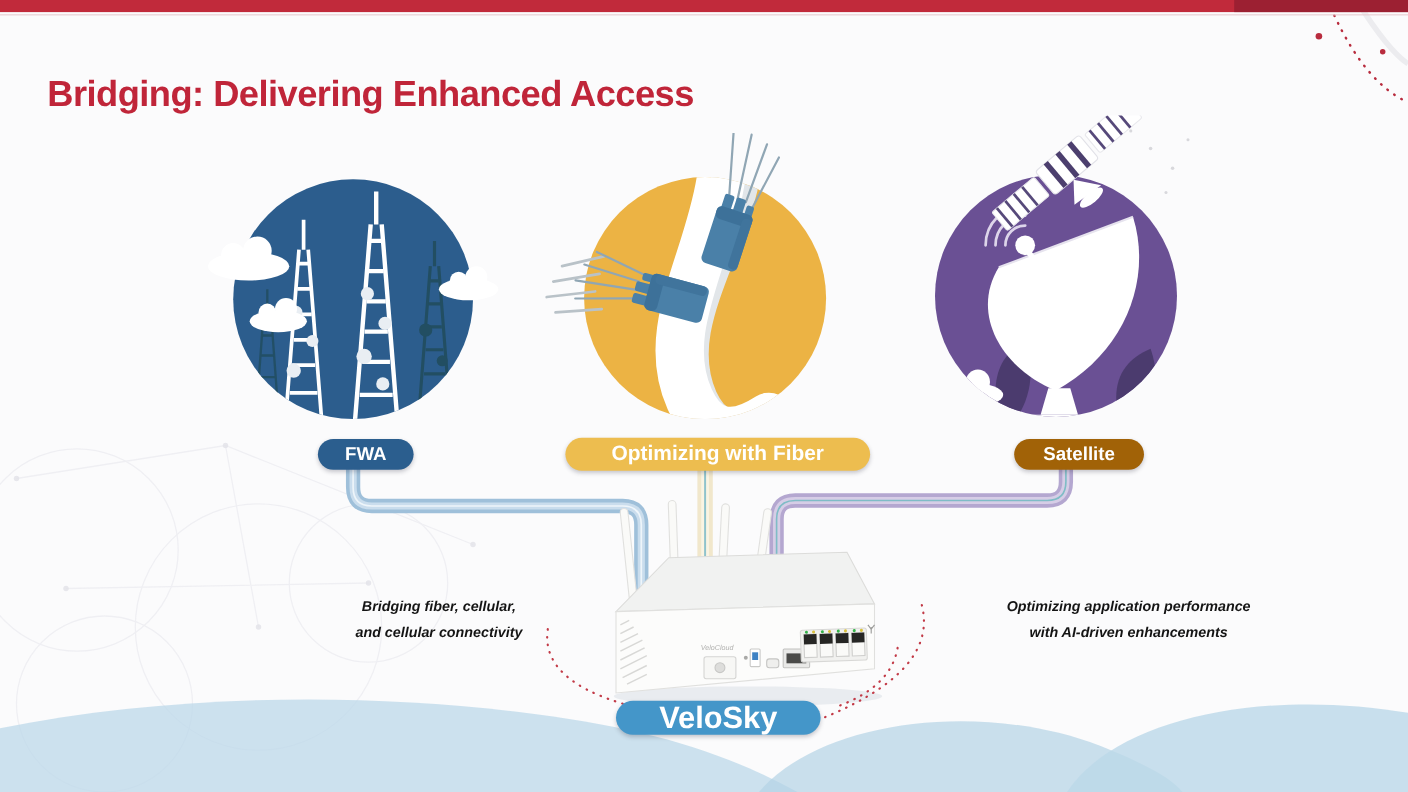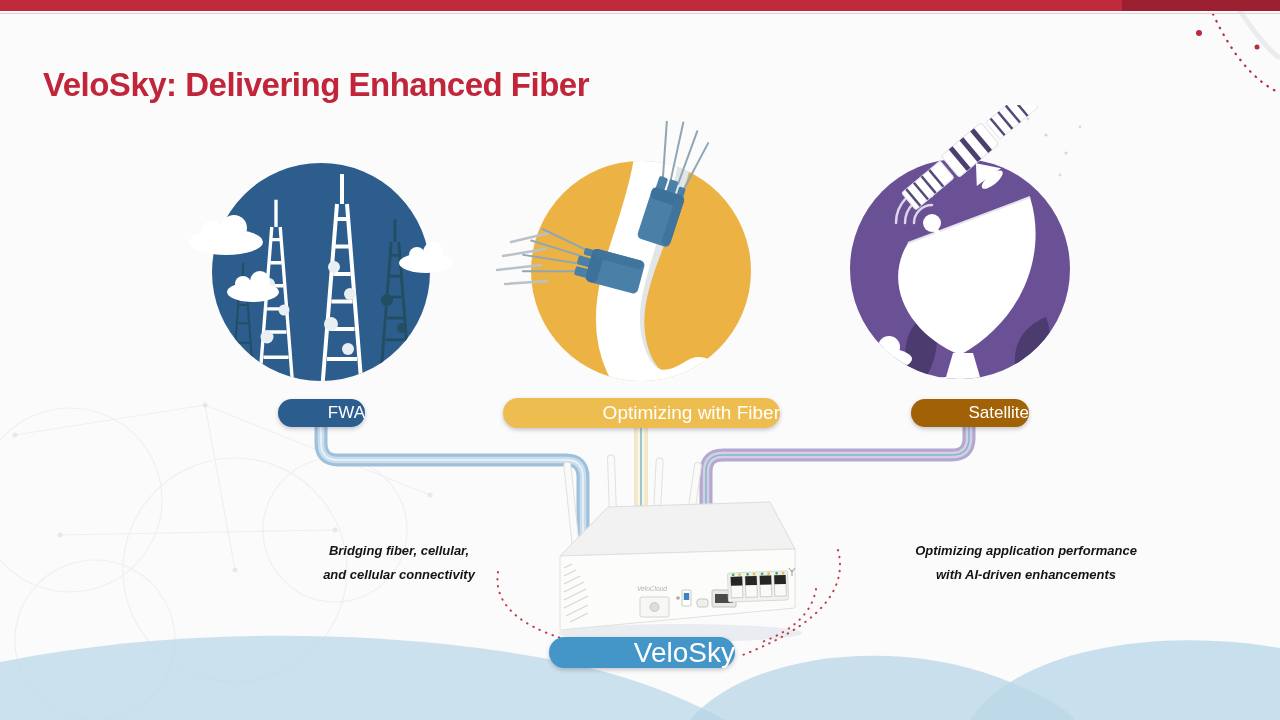--- a/index.html
+++ b/index.html
@@ -6,22 +6,22 @@
   body{width:1280px;height:720px;overflow:hidden;background:#fbfbfc;
        font-family:"Liberation Sans", sans-serif;position:relative;}
   .abs{position:absolute;}
   
   #top-bar{left:0;top:0;width:1280px;height:11px;background:#c12a3b;z-index:7;}
   #top-bar-accent{right:0;top:0;width:158px;height:11px;background:#9c2032;}
   #top-bar-underline{left:0;top:13px;width:1280px;height:1px;background:#e9ccd1;z-index:7;}
   #page-title{left:43px;top:44px;font-size:33px;font-weight:bold;color:#c02539;
               letter-spacing:-0.5px;z-index:7;white-space:nowrap;}
   
-  .pill{display:flex;align-items:center;justify-content:flex-end;color:#fff;font-weight:normal;
-        border-radius:15px;z-index:6;box-shadow:0 2px 4px rgba(40,40,60,.25);white-space:nowrap;}
+  .pill{display:flex;align-items:center;justify-content:center;color:#fff;font-weight:bold;
+        border-radius:15px;z-index:6;box-shadow:0 2px 4px rgba(40,40,60,.25);white-space:nowrap;margin-left:11px;}
   #pill-fwa{left:278px;top:399px;width:87px;height:28px;background:#2b5e8e;font-size:17px;}
   #pill-fiber{left:503px;top:398px;width:277px;height:30px;background:#edbd4f;font-size:19px;}
   #pill-satellite{left:911px;top:399px;width:118px;height:28px;background:#a16207;font-size:17px;}
   #pill-velosky{left:549px;top:637px;width:186px;height:31px;background:#4496c9;font-size:28px;border-radius:16px;}
   
   .caption{font-size:13px;font-weight:bold;font-style:italic;color:#141414;line-height:23.5px;z-index:6;}
   #caption-left{left:243px;top:539px;width:312px;text-align:center;}
   #caption-right{left:861px;top:539px;width:330px;text-align:center;}
   
   #network-pattern{left:0;top:370px;z-index:0;}
@@ -337,21 +337,21 @@
   <path d="M 1233 0 Q 1262 46 1280 58" fill="none" stroke="#ececef" stroke-width="5"></path>
   <path d="M 1213 14 Q 1242 76 1280 93" fill="none" stroke="#b82c3e" stroke-width="2.2" stroke-linecap="round" stroke-dasharray="0.6 7"></path>
   <circle cx="1199" cy="33" r="3" fill="#b82c3e"></circle>
   <circle cx="1257" cy="47" r="2.5" fill="#b82c3e"></circle>
 </svg>
 
 <div id="top-bar" class="abs">
   <div id="top-bar-accent" class="abs"></div>
 </div>
 <div id="top-bar-underline" class="abs"></div>
-<h1 id="page-title" class="abs">VeloSky: Delivering Enhanced Fiber</h1>
+<h1 id="page-title" class="abs">Bridging: Delivering Enhanced Access</h1>
 
 <div id="pill-fwa" class="abs pill">
   <span>FWA</span>
 </div>
 <div id="pill-fiber" class="abs pill">
   <span>Optimizing with Fiber</span>
 </div>
 <div id="pill-satellite" class="abs pill">
   <span>Satellite</span>
 </div>

